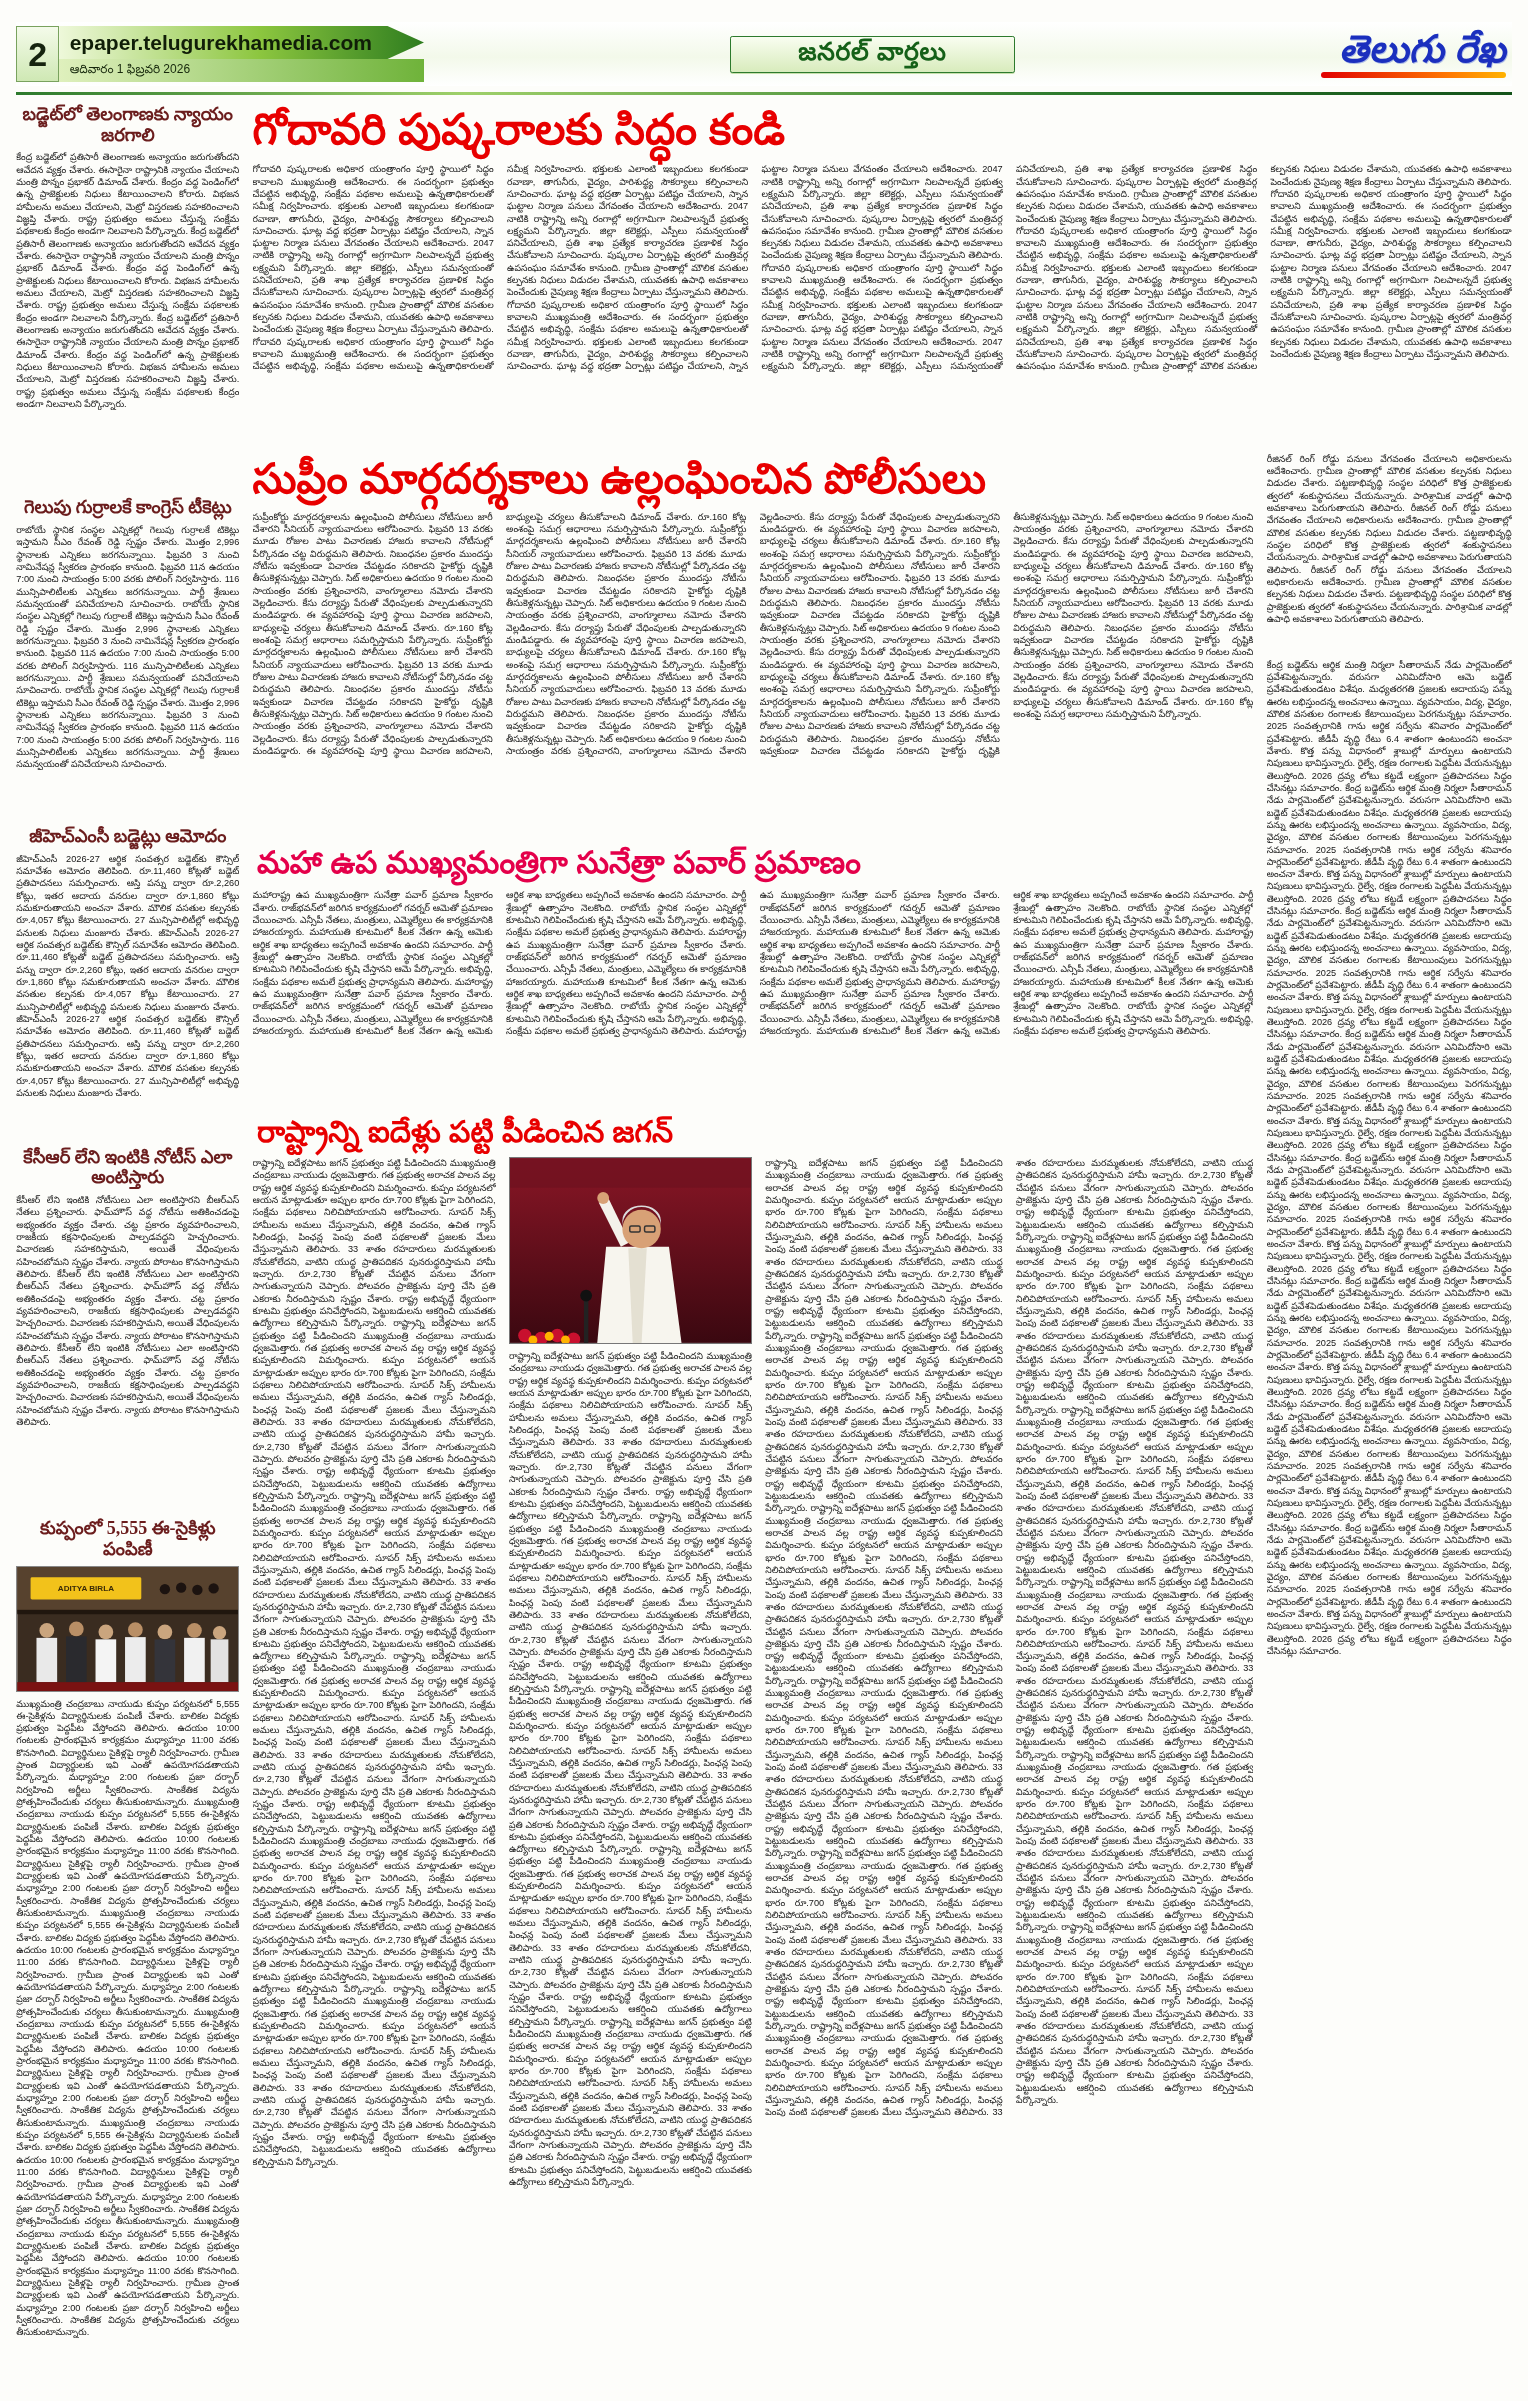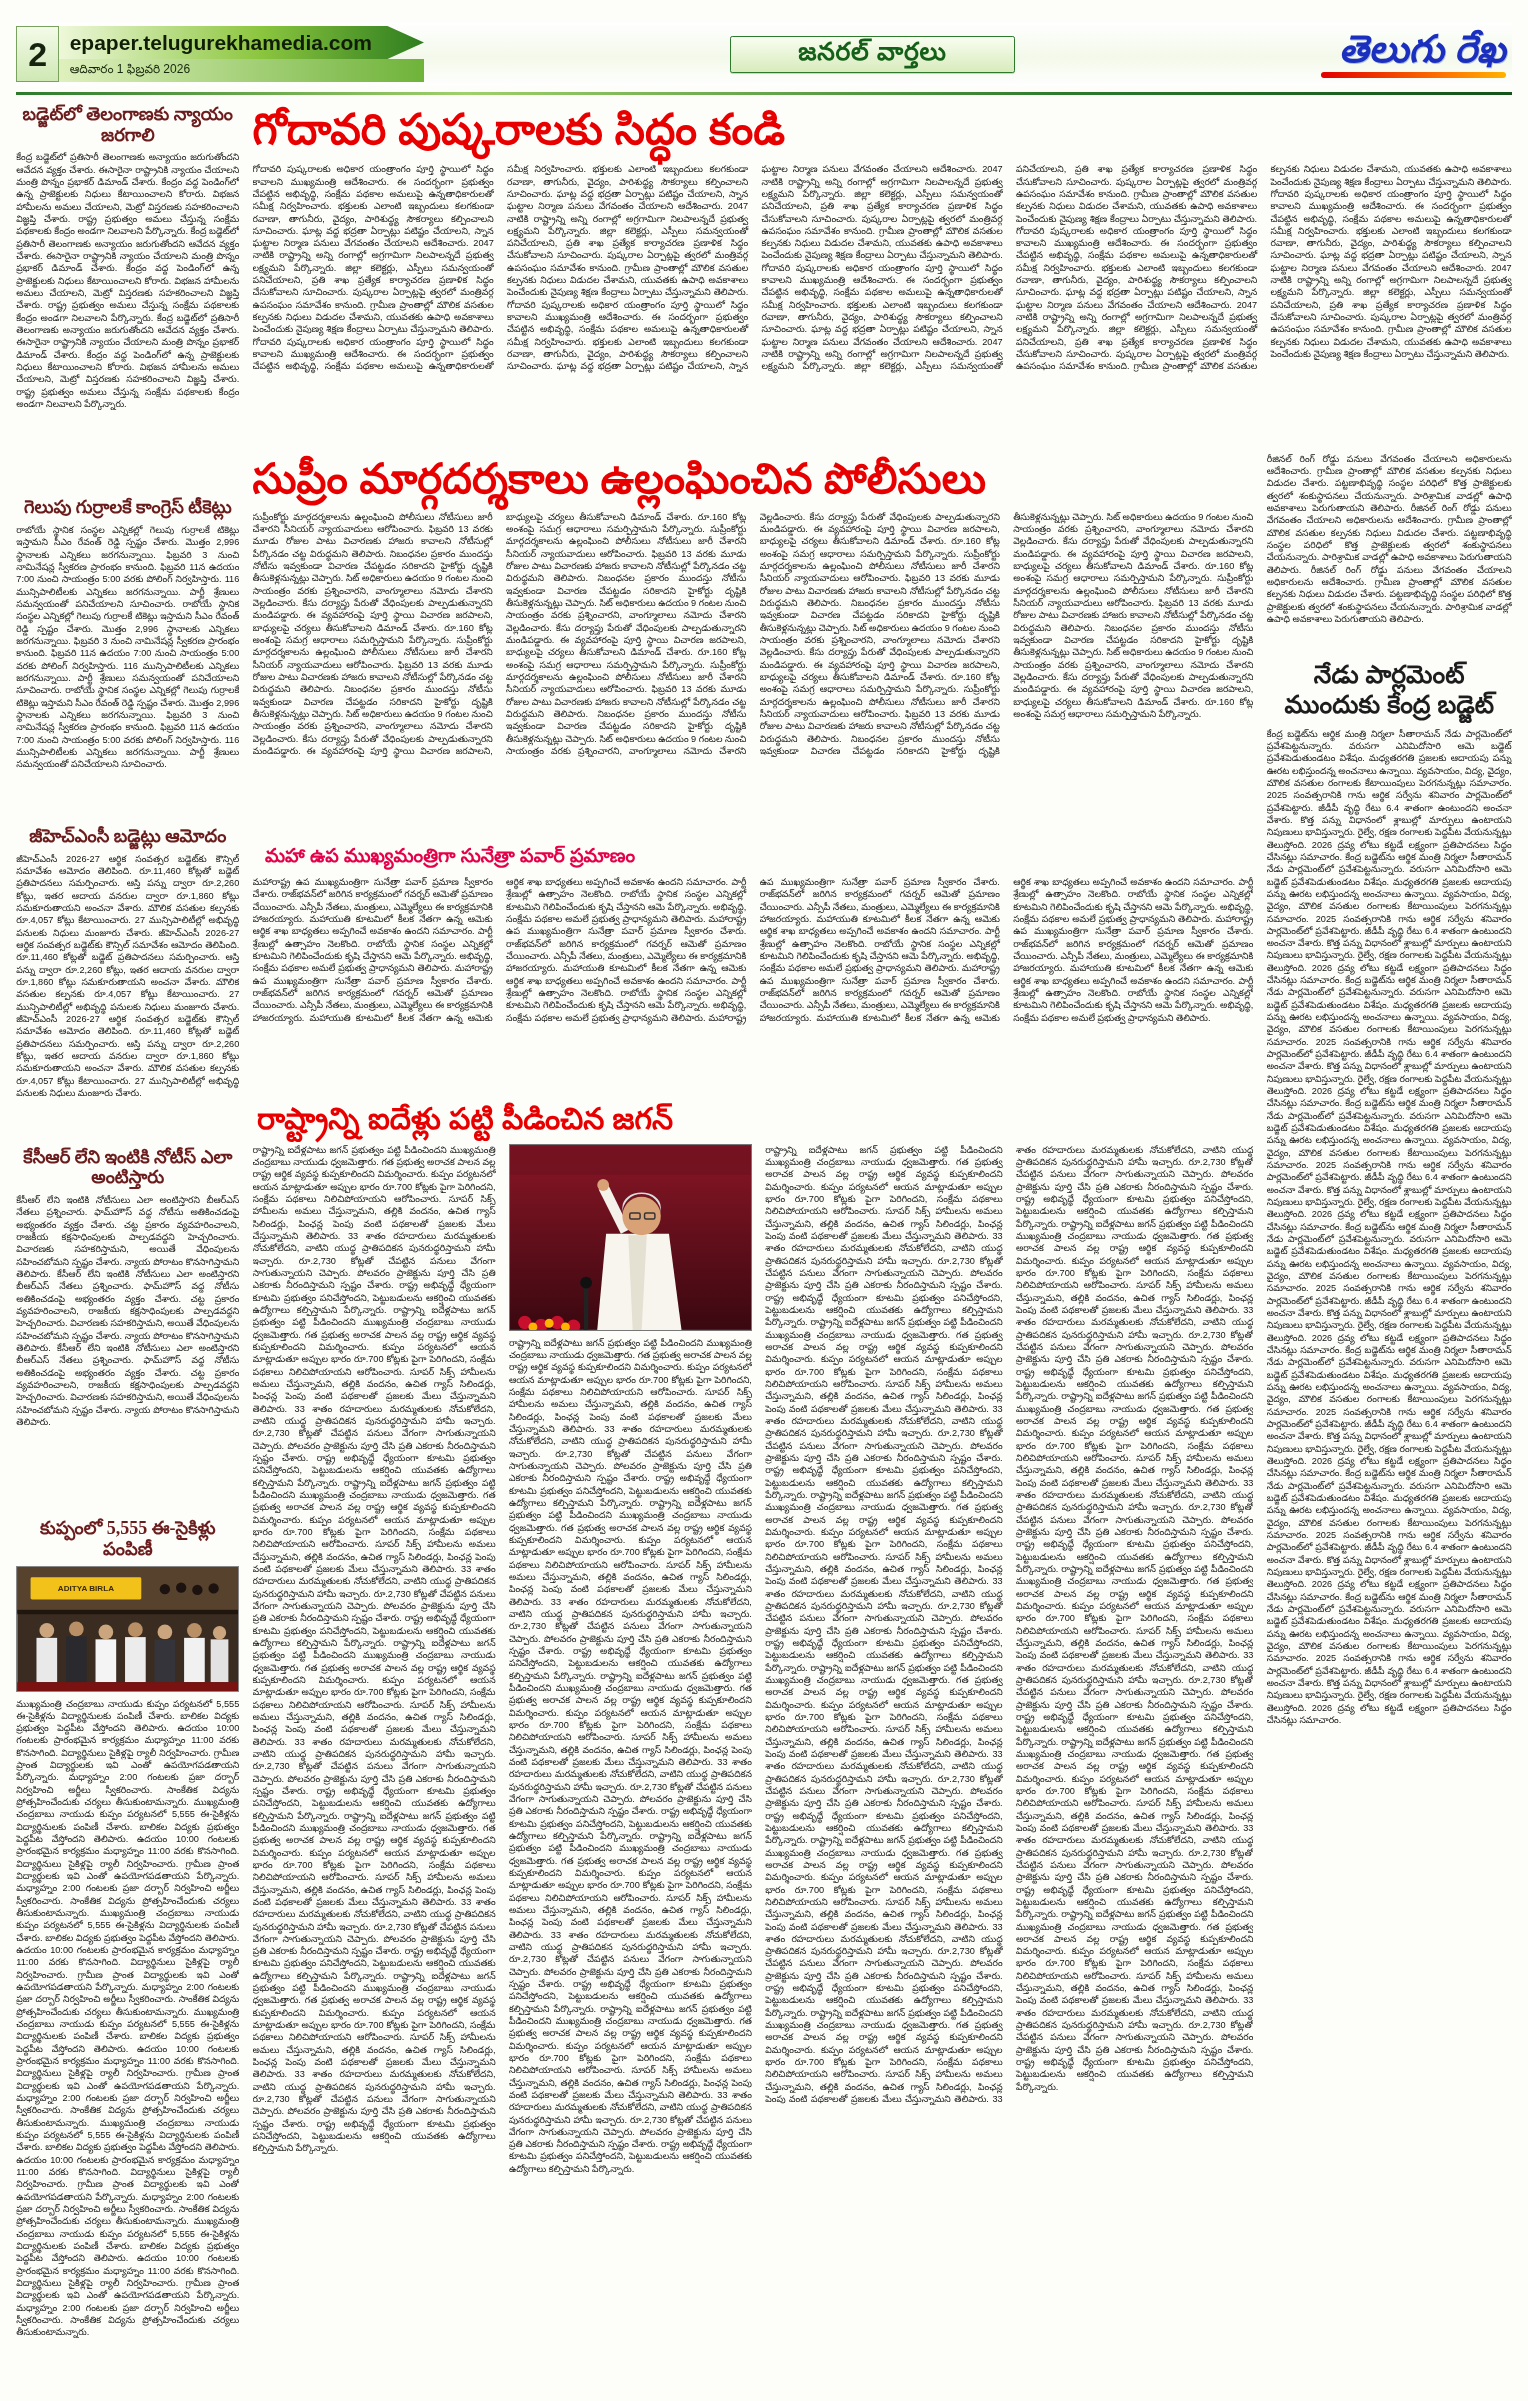--- a/index.html
+++ b/index.html
@@ -61,22 +61,22 @@
 
   
   .lower { display:flex; gap:13.3px; flex:1; min-height:0; }
   .lower-left { flex:1; min-width:0; display:flex; flex-direction:column; }
   .right-rail { width:245px; flex:0 0 245px; }
 
   .story2-head { color:#e80000; font-size:42px; font-weight:bold; 
     line-height:1.1; margin:3px 0 9px; }
   .h-s2 { height:322px; margin-bottom:10.4px; }
 
-  .story3-head { color:#e4004a; font-size:19px; font-weight:bold; text-align:left;
-    line-height:1.1; margin:3px 8px 9px; padding-left:4.4px; }
+  .story3-head { color:#e4004a; font-size:31px; font-weight:bold; text-align:left;
+    line-height:1.1; margin:3px 0 9px; padding-left:4.4px; }
   .h-s3 { height:211px; margin-bottom:10.4px; }
 
   .story4-head { color:#e80000; font-size:30px; font-weight:bold; text-align:left;
     line-height:1.1; margin:4.4px 0 9px; padding-left:4.4px; }
   .story4-body { display:flex; gap:13.3px; height:1257px; overflow:hidden; }
   .s4colA { width:243px; flex:0 0 243px; }
   .s4colB { width:243px; flex:0 0 243px; display:flex; flex-direction:column; }
   .s4rest { flex:1; min-width:0; }
   .h-full { height:100%; }
   .photo-cb { border:0.7px solid #777; margin-bottom:6px; }
@@ -248,21 +248,20 @@
               <div class="s4rest">
                 <div class="body-text cols2 h-full">రాష్ట్రాన్ని ఐదేళ్లపాటు జగన్ ప్రభుత్వం పట్టి పీడించిందని ముఖ్యమంత్రి చంద్రబాబు నాయుడు ధ్వజమెత్తారు. గత ప్రభుత్వ అరాచక పాలన వల్ల రాష్ట్ర ఆర్థిక వ్యవస్థ కుప్పకూలిందని విమర్శించారు. కుప్పం పర్యటనలో ఆయన మాట్లాడుతూ అప్పుల భారం రూ.700 కోట్లకు పైగా పెరిగిందని, సంక్షేమ పథకాలు నిలిచిపోయాయని ఆరోపించారు. సూపర్ సిక్స్ హామీలను అమలు చేస్తున్నామని, తల్లికి వందనం, ఉచిత గ్యాస్ సిలిండర్లు, పింఛన్ల పెంపు వంటి పథకాలతో ప్రజలకు మేలు చేస్తున్నామని తెలిపారు. 33 శాతం రహదారులు మరమ్మతులకు నోచుకోలేదని, వాటిని యుద్ధ ప్రాతిపదికన పునరుద్ధరిస్తామని హామీ ఇచ్చారు. రూ.2,730 కోట్లతో చేపట్టిన పనులు వేగంగా సాగుతున్నాయని చెప్పారు. పోలవరం ప్రాజెక్టును పూర్తి చేసి ప్రతి ఎకరాకు నీరందిస్తామని స్పష్టం చేశారు. రాష్ట్ర అభివృద్ధే ధ్యేయంగా కూటమి ప్రభుత్వం పనిచేస్తోందని, పెట్టుబడులను ఆకర్షించి యువతకు ఉద్యోగాలు కల్పిస్తామని పేర్కొన్నారు. రాష్ట్రాన్ని ఐదేళ్లపాటు జగన్ ప్రభుత్వం పట్టి పీడించిందని ముఖ్యమంత్రి చంద్రబాబు నాయుడు ధ్వజమెత్తారు. గత ప్రభుత్వ అరాచక పాలన వల్ల రాష్ట్ర ఆర్థిక వ్యవస్థ కుప్పకూలిందని విమర్శించారు. కుప్పం పర్యటనలో ఆయన మాట్లాడుతూ అప్పుల భారం రూ.700 కోట్లకు పైగా పెరిగిందని, సంక్షేమ పథకాలు నిలిచిపోయాయని ఆరోపించారు. సూపర్ సిక్స్ హామీలను అమలు చేస్తున్నామని, తల్లికి వందనం, ఉచిత గ్యాస్ సిలిండర్లు, పింఛన్ల పెంపు వంటి పథకాలతో ప్రజలకు మేలు చేస్తున్నామని తెలిపారు. 33 శాతం రహదారులు మరమ్మతులకు నోచుకోలేదని, వాటిని యుద్ధ ప్రాతిపదికన పునరుద్ధరిస్తామని హామీ ఇచ్చారు. రూ.2,730 కోట్లతో చేపట్టిన పనులు వేగంగా సాగుతున్నాయని చెప్పారు. పోలవరం ప్రాజెక్టును పూర్తి చేసి ప్రతి ఎకరాకు నీరందిస్తామని స్పష్టం చేశారు. రాష్ట్ర అభివృద్ధే ధ్యేయంగా కూటమి ప్రభుత్వం పనిచేస్తోందని, పెట్టుబడులను ఆకర్షించి యువతకు ఉద్యోగాలు కల్పిస్తామని పేర్కొన్నారు. రాష్ట్రాన్ని ఐదేళ్లపాటు జగన్ ప్రభుత్వం పట్టి పీడించిందని ముఖ్యమంత్రి చంద్రబాబు నాయుడు ధ్వజమెత్తారు. గత ప్రభుత్వ అరాచక పాలన వల్ల రాష్ట్ర ఆర్థిక వ్యవస్థ కుప్పకూలిందని విమర్శించారు. కుప్పం పర్యటనలో ఆయన మాట్లాడుతూ అప్పుల భారం రూ.700 కోట్లకు పైగా పెరిగిందని, సంక్షేమ పథకాలు నిలిచిపోయాయని ఆరోపించారు. సూపర్ సిక్స్ హామీలను అమలు చేస్తున్నామని, తల్లికి వందనం, ఉచిత గ్యాస్ సిలిండర్లు, పింఛన్ల పెంపు వంటి పథకాలతో ప్రజలకు మేలు చేస్తున్నామని తెలిపారు. 33 శాతం రహదారులు మరమ్మతులకు నోచుకోలేదని, వాటిని యుద్ధ ప్రాతిపదికన పునరుద్ధరిస్తామని హామీ ఇచ్చారు. రూ.2,730 కోట్లతో చేపట్టిన పనులు వేగంగా సాగుతున్నాయని చెప్పారు. పోలవరం ప్రాజెక్టును పూర్తి చేసి ప్రతి ఎకరాకు నీరందిస్తామని స్పష్టం చేశారు. రాష్ట్ర అభివృద్ధే ధ్యేయంగా కూటమి ప్రభుత్వం పనిచేస్తోందని, పెట్టుబడులను ఆకర్షించి యువతకు ఉద్యోగాలు కల్పిస్తామని పేర్కొన్నారు. రాష్ట్రాన్ని ఐదేళ్లపాటు జగన్ ప్రభుత్వం పట్టి పీడించిందని ముఖ్యమంత్రి చంద్రబాబు నాయుడు ధ్వజమెత్తారు. గత ప్రభుత్వ అరాచక పాలన వల్ల రాష్ట్ర ఆర్థిక వ్యవస్థ కుప్పకూలిందని విమర్శించారు. కుప్పం పర్యటనలో ఆయన మాట్లాడుతూ అప్పుల భారం రూ.700 కోట్లకు పైగా పెరిగిందని, సంక్షేమ పథకాలు నిలిచిపోయాయని ఆరోపించారు. సూపర్ సిక్స్ హామీలను అమలు చేస్తున్నామని, తల్లికి వందనం, ఉచిత గ్యాస్ సిలిండర్లు, పింఛన్ల పెంపు వంటి పథకాలతో ప్రజలకు మేలు చేస్తున్నామని తెలిపారు. 33 శాతం రహదారులు మరమ్మతులకు నోచుకోలేదని, వాటిని యుద్ధ ప్రాతిపదికన పునరుద్ధరిస్తామని హామీ ఇచ్చారు. రూ.2,730 కోట్లతో చేపట్టిన పనులు వేగంగా సాగుతున్నాయని చెప్పారు. పోలవరం ప్రాజెక్టును పూర్తి చేసి ప్రతి ఎకరాకు నీరందిస్తామని స్పష్టం చేశారు. రాష్ట్ర అభివృద్ధే ధ్యేయంగా కూటమి ప్రభుత్వం పనిచేస్తోందని, పెట్టుబడులను ఆకర్షించి యువతకు ఉద్యోగాలు కల్పిస్తామని పేర్కొన్నారు. రాష్ట్రాన్ని ఐదేళ్లపాటు జగన్ ప్రభుత్వం పట్టి పీడించిందని ముఖ్యమంత్రి చంద్రబాబు నాయుడు ధ్వజమెత్తారు. గత ప్రభుత్వ అరాచక పాలన వల్ల రాష్ట్ర ఆర్థిక వ్యవస్థ కుప్పకూలిందని విమర్శించారు. కుప్పం పర్యటనలో ఆయన మాట్లాడుతూ అప్పుల భారం రూ.700 కోట్లకు పైగా పెరిగిందని, సంక్షేమ పథకాలు నిలిచిపోయాయని ఆరోపించారు. సూపర్ సిక్స్ హామీలను అమలు చేస్తున్నామని, తల్లికి వందనం, ఉచిత గ్యాస్ సిలిండర్లు, పింఛన్ల పెంపు వంటి పథకాలతో ప్రజలకు మేలు చేస్తున్నామని తెలిపారు. 33 శాతం రహదారులు మరమ్మతులకు నోచుకోలేదని, వాటిని యుద్ధ ప్రాతిపదికన పునరుద్ధరిస్తామని హామీ ఇచ్చారు. రూ.2,730 కోట్లతో చేపట్టిన పనులు వేగంగా సాగుతున్నాయని చెప్పారు. పోలవరం ప్రాజెక్టును పూర్తి చేసి ప్రతి ఎకరాకు నీరందిస్తామని స్పష్టం చేశారు. రాష్ట్ర అభివృద్ధే ధ్యేయంగా కూటమి ప్రభుత్వం పనిచేస్తోందని, పెట్టుబడులను ఆకర్షించి యువతకు ఉద్యోగాలు కల్పిస్తామని పేర్కొన్నారు. రాష్ట్రాన్ని ఐదేళ్లపాటు జగన్ ప్రభుత్వం పట్టి పీడించిందని ముఖ్యమంత్రి చంద్రబాబు నాయుడు ధ్వజమెత్తారు. గత ప్రభుత్వ అరాచక పాలన వల్ల రాష్ట్ర ఆర్థిక వ్యవస్థ కుప్పకూలిందని విమర్శించారు. కుప్పం పర్యటనలో ఆయన మాట్లాడుతూ అప్పుల భారం రూ.700 కోట్లకు పైగా పెరిగిందని, సంక్షేమ పథకాలు నిలిచిపోయాయని ఆరోపించారు. సూపర్ సిక్స్ హామీలను అమలు చేస్తున్నామని, తల్లికి వందనం, ఉచిత గ్యాస్ సిలిండర్లు, పింఛన్ల పెంపు వంటి పథకాలతో ప్రజలకు మేలు చేస్తున్నామని తెలిపారు. 33 శాతం రహదారులు మరమ్మతులకు నోచుకోలేదని, వాటిని యుద్ధ ప్రాతిపదికన పునరుద్ధరిస్తామని హామీ ఇచ్చారు. రూ.2,730 కోట్లతో చేపట్టిన పనులు వేగంగా సాగుతున్నాయని చెప్పారు. పోలవరం ప్రాజెక్టును పూర్తి చేసి ప్రతి ఎకరాకు నీరందిస్తామని స్పష్టం చేశారు. రాష్ట్ర అభివృద్ధే ధ్యేయంగా కూటమి ప్రభుత్వం పనిచేస్తోందని, పెట్టుబడులను ఆకర్షించి యువతకు ఉద్యోగాలు కల్పిస్తామని పేర్కొన్నారు. రాష్ట్రాన్ని ఐదేళ్లపాటు జగన్ ప్రభుత్వం పట్టి పీడించిందని ముఖ్యమంత్రి చంద్రబాబు నాయుడు ధ్వజమెత్తారు. గత ప్రభుత్వ అరాచక పాలన వల్ల రాష్ట్ర ఆర్థిక వ్యవస్థ కుప్పకూలిందని విమర్శించారు. కుప్పం పర్యటనలో ఆయన మాట్లాడుతూ అప్పుల భారం రూ.700 కోట్లకు పైగా పెరిగిందని, సంక్షేమ పథకాలు నిలిచిపోయాయని ఆరోపించారు. సూపర్ సిక్స్ హామీలను అమలు చేస్తున్నామని, తల్లికి వందనం, ఉచిత గ్యాస్ సిలిండర్లు, పింఛన్ల పెంపు వంటి పథకాలతో ప్రజలకు మేలు చేస్తున్నామని తెలిపారు. 33 శాతం రహదారులు మరమ్మతులకు నోచుకోలేదని, వాటిని యుద్ధ ప్రాతిపదికన పునరుద్ధరిస్తామని హామీ ఇచ్చారు. రూ.2,730 కోట్లతో చేపట్టిన పనులు వేగంగా సాగుతున్నాయని చెప్పారు. పోలవరం ప్రాజెక్టును పూర్తి చేసి ప్రతి ఎకరాకు నీరందిస్తామని స్పష్టం చేశారు. రాష్ట్ర అభివృద్ధే ధ్యేయంగా కూటమి ప్రభుత్వం పనిచేస్తోందని, పెట్టుబడులను ఆకర్షించి యువతకు ఉద్యోగాలు కల్పిస్తామని పేర్కొన్నారు. రాష్ట్రాన్ని ఐదేళ్లపాటు జగన్ ప్రభుత్వం పట్టి పీడించిందని ముఖ్యమంత్రి చంద్రబాబు నాయుడు ధ్వజమెత్తారు. గత ప్రభుత్వ అరాచక పాలన వల్ల రాష్ట్ర ఆర్థిక వ్యవస్థ కుప్పకూలిందని విమర్శించారు. కుప్పం పర్యటనలో ఆయన మాట్లాడుతూ అప్పుల భారం రూ.700 కోట్లకు పైగా పెరిగిందని, సంక్షేమ పథకాలు నిలిచిపోయాయని ఆరోపించారు. సూపర్ సిక్స్ హామీలను అమలు చేస్తున్నామని, తల్లికి వందనం, ఉచిత గ్యాస్ సిలిండర్లు, పింఛన్ల పెంపు వంటి పథకాలతో ప్రజలకు మేలు చేస్తున్నామని తెలిపారు. 33 శాతం రహదారులు మరమ్మతులకు నోచుకోలేదని, వాటిని యుద్ధ ప్రాతిపదికన పునరుద్ధరిస్తామని హామీ ఇచ్చారు. రూ.2,730 కోట్లతో చేపట్టిన పనులు వేగంగా సాగుతున్నాయని చెప్పారు. పోలవరం ప్రాజెక్టును పూర్తి చేసి ప్రతి ఎకరాకు నీరందిస్తామని స్పష్టం చేశారు. రాష్ట్ర అభివృద్ధే ధ్యేయంగా కూటమి ప్రభుత్వం పనిచేస్తోందని, పెట్టుబడులను ఆకర్షించి యువతకు ఉద్యోగాలు కల్పిస్తామని పేర్కొన్నారు. రాష్ట్రాన్ని ఐదేళ్లపాటు జగన్ ప్రభుత్వం పట్టి పీడించిందని ముఖ్యమంత్రి చంద్రబాబు నాయుడు ధ్వజమెత్తారు. గత ప్రభుత్వ అరాచక పాలన వల్ల రాష్ట్ర ఆర్థిక వ్యవస్థ కుప్పకూలిందని విమర్శించారు. కుప్పం పర్యటనలో ఆయన మాట్లాడుతూ అప్పుల భారం రూ.700 కోట్లకు పైగా పెరిగిందని, సంక్షేమ పథకాలు నిలిచిపోయాయని ఆరోపించారు. సూపర్ సిక్స్ హామీలను అమలు చేస్తున్నామని, తల్లికి వందనం, ఉచిత గ్యాస్ సిలిండర్లు, పింఛన్ల పెంపు వంటి పథకాలతో ప్రజలకు మేలు చేస్తున్నామని తెలిపారు. 33 శాతం రహదారులు మరమ్మతులకు నోచుకోలేదని, వాటిని యుద్ధ ప్రాతిపదికన పునరుద్ధరిస్తామని హామీ ఇచ్చారు. రూ.2,730 కోట్లతో చేపట్టిన పనులు వేగంగా సాగుతున్నాయని చెప్పారు. పోలవరం ప్రాజెక్టును పూర్తి చేసి ప్రతి ఎకరాకు నీరందిస్తామని స్పష్టం చేశారు. రాష్ట్ర అభివృద్ధే ధ్యేయంగా కూటమి ప్రభుత్వం పనిచేస్తోందని, పెట్టుబడులను ఆకర్షించి యువతకు ఉద్యోగాలు కల్పిస్తామని పేర్కొన్నారు. రాష్ట్రాన్ని ఐదేళ్లపాటు జగన్ ప్రభుత్వం పట్టి పీడించిందని ముఖ్యమంత్రి చంద్రబాబు నాయుడు ధ్వజమెత్తారు. గత ప్రభుత్వ అరాచక పాలన వల్ల రాష్ట్ర ఆర్థిక వ్యవస్థ కుప్పకూలిందని విమర్శించారు. కుప్పం పర్యటనలో ఆయన మాట్లాడుతూ అప్పుల భారం రూ.700 కోట్లకు పైగా పెరిగిందని, సంక్షేమ పథకాలు నిలిచిపోయాయని ఆరోపించారు. సూపర్ సిక్స్ హామీలను అమలు చేస్తున్నామని, తల్లికి వందనం, ఉచిత గ్యాస్ సిలిండర్లు, పింఛన్ల పెంపు వంటి పథకాలతో ప్రజలకు మేలు చేస్తున్నామని తెలిపారు. 33 శాతం రహదారులు మరమ్మతులకు నోచుకోలేదని, వాటిని యుద్ధ ప్రాతిపదికన పునరుద్ధరిస్తామని హామీ ఇచ్చారు. రూ.2,730 కోట్లతో చేపట్టిన పనులు వేగంగా సాగుతున్నాయని చెప్పారు. పోలవరం ప్రాజెక్టును పూర్తి చేసి ప్రతి ఎకరాకు నీరందిస్తామని స్పష్టం చేశారు. రాష్ట్ర అభివృద్ధే ధ్యేయంగా కూటమి ప్రభుత్వం పనిచేస్తోందని, పెట్టుబడులను ఆకర్షించి యువతకు ఉద్యోగాలు కల్పిస్తామని పేర్కొన్నారు. రాష్ట్రాన్ని ఐదేళ్లపాటు జగన్ ప్రభుత్వం పట్టి పీడించిందని ముఖ్యమంత్రి చంద్రబాబు నాయుడు ధ్వజమెత్తారు. గత ప్రభుత్వ అరాచక పాలన వల్ల రాష్ట్ర ఆర్థిక వ్యవస్థ కుప్పకూలిందని విమర్శించారు. కుప్పం పర్యటనలో ఆయన మాట్లాడుతూ అప్పుల భారం రూ.700 కోట్లకు పైగా పెరిగిందని, సంక్షేమ పథకాలు నిలిచిపోయాయని ఆరోపించారు. సూపర్ సిక్స్ హామీలను అమలు చేస్తున్నామని, తల్లికి వందనం, ఉచిత గ్యాస్ సిలిండర్లు, పింఛన్ల పెంపు వంటి పథకాలతో ప్రజలకు మేలు చేస్తున్నామని తెలిపారు. 33 శాతం రహదారులు మరమ్మతులకు నోచుకోలేదని, వాటిని యుద్ధ ప్రాతిపదికన పునరుద్ధరిస్తామని హామీ ఇచ్చారు. రూ.2,730 కోట్లతో చేపట్టిన పనులు వేగంగా సాగుతున్నాయని చెప్పారు. పోలవరం ప్రాజెక్టును పూర్తి చేసి ప్రతి ఎకరాకు నీరందిస్తామని స్పష్టం చేశారు. రాష్ట్ర అభివృద్ధే ధ్యేయంగా కూటమి ప్రభుత్వం పనిచేస్తోందని, పెట్టుబడులను ఆకర్షించి యువతకు ఉద్యోగాలు కల్పిస్తామని పేర్కొన్నారు.</div>
               </div>
             </div>
           </section>
 
         </div>
 
         <aside class="right-rail">
           <div class="body-text right-pre">రీజినల్ రింగ్ రోడ్డు పనులు వేగవంతం చేయాలని అధికారులను ఆదేశించారు. గ్రామీణ ప్రాంతాల్లో మౌలిక వసతుల కల్పనకు నిధులు విడుదల చేశారు. పట్టణాభివృద్ధి సంస్థల పరిధిలో కొత్త ప్రాజెక్టులకు త్వరలో శంకుస్థాపనలు చేయనున్నారు. పారిశ్రామిక వాడల్లో ఉపాధి అవకాశాలు పెరుగుతాయని తెలిపారు. రీజినల్ రింగ్ రోడ్డు పనులు వేగవంతం చేయాలని అధికారులను ఆదేశించారు. గ్రామీణ ప్రాంతాల్లో మౌలిక వసతుల కల్పనకు నిధులు విడుదల చేశారు. పట్టణాభివృద్ధి సంస్థల పరిధిలో కొత్త ప్రాజెక్టులకు త్వరలో శంకుస్థాపనలు చేయనున్నారు. పారిశ్రామిక వాడల్లో ఉపాధి అవకాశాలు పెరుగుతాయని తెలిపారు. రీజినల్ రింగ్ రోడ్డు పనులు వేగవంతం చేయాలని అధికారులను ఆదేశించారు. గ్రామీణ ప్రాంతాల్లో మౌలిక వసతుల కల్పనకు నిధులు విడుదల చేశారు. పట్టణాభివృద్ధి సంస్థల పరిధిలో కొత్త ప్రాజెక్టులకు త్వరలో శంకుస్థాపనలు చేయనున్నారు. పారిశ్రామిక వాడల్లో ఉపాధి అవకాశాలు పెరుగుతాయని తెలిపారు.</div>
-          <h2 class="right-head">నేడు పార్లమెంట్ ముందుకు కేంద్ర బడ్జెట్</h2>
           <div class="body-text right-body">కేంద్ర బడ్జెట్‌ను ఆర్థిక మంత్రి నిర్మలా సీతారామన్ నేడు పార్లమెంట్‌లో ప్రవేశపెట్టనున్నారు. వరుసగా ఎనిమిదోసారి ఆమె బడ్జెట్ ప్రవేశపెడుతుండటం విశేషం. మధ్యతరగతి ప్రజలకు ఆదాయపు పన్ను ఊరట లభిస్తుందన్న అంచనాలు ఉన్నాయి. వ్యవసాయం, విద్య, వైద్యం, మౌలిక వసతుల రంగాలకు కేటాయింపులు పెరగనున్నట్లు సమాచారం. 2025 సంవత్సరానికి గాను ఆర్థిక సర్వేను శనివారం పార్లమెంట్‌లో ప్రవేశపెట్టారు. జీడీపీ వృద్ధి రేటు 6.4 శాతంగా ఉంటుందని అంచనా వేశారు. కొత్త పన్ను విధానంలో శ్లాబుల్లో మార్పులు ఉంటాయని నిపుణులు భావిస్తున్నారు. రైల్వే, రక్షణ రంగాలకు పెద్దపీట వేయనున్నట్లు తెలుస్తోంది. 2026 ద్రవ్య లోటు కట్టడే లక్ష్యంగా ప్రతిపాదనలు సిద్ధం చేసినట్లు సమాచారం. కేంద్ర బడ్జెట్‌ను ఆర్థిక మంత్రి నిర్మలా సీతారామన్ నేడు పార్లమెంట్‌లో ప్రవేశపెట్టనున్నారు. వరుసగా ఎనిమిదోసారి ఆమె బడ్జెట్ ప్రవేశపెడుతుండటం విశేషం. మధ్యతరగతి ప్రజలకు ఆదాయపు పన్ను ఊరట లభిస్తుందన్న అంచనాలు ఉన్నాయి. వ్యవసాయం, విద్య, వైద్యం, మౌలిక వసతుల రంగాలకు కేటాయింపులు పెరగనున్నట్లు సమాచారం. 2025 సంవత్సరానికి గాను ఆర్థిక సర్వేను శనివారం పార్లమెంట్‌లో ప్రవేశపెట్టారు. జీడీపీ వృద్ధి రేటు 6.4 శాతంగా ఉంటుందని అంచనా వేశారు. కొత్త పన్ను విధానంలో శ్లాబుల్లో మార్పులు ఉంటాయని నిపుణులు భావిస్తున్నారు. రైల్వే, రక్షణ రంగాలకు పెద్దపీట వేయనున్నట్లు తెలుస్తోంది. 2026 ద్రవ్య లోటు కట్టడే లక్ష్యంగా ప్రతిపాదనలు సిద్ధం చేసినట్లు సమాచారం. కేంద్ర బడ్జెట్‌ను ఆర్థిక మంత్రి నిర్మలా సీతారామన్ నేడు పార్లమెంట్‌లో ప్రవేశపెట్టనున్నారు. వరుసగా ఎనిమిదోసారి ఆమె బడ్జెట్ ప్రవేశపెడుతుండటం విశేషం. మధ్యతరగతి ప్రజలకు ఆదాయపు పన్ను ఊరట లభిస్తుందన్న అంచనాలు ఉన్నాయి. వ్యవసాయం, విద్య, వైద్యం, మౌలిక వసతుల రంగాలకు కేటాయింపులు పెరగనున్నట్లు సమాచారం. 2025 సంవత్సరానికి గాను ఆర్థిక సర్వేను శనివారం పార్లమెంట్‌లో ప్రవేశపెట్టారు. జీడీపీ వృద్ధి రేటు 6.4 శాతంగా ఉంటుందని అంచనా వేశారు. కొత్త పన్ను విధానంలో శ్లాబుల్లో మార్పులు ఉంటాయని నిపుణులు భావిస్తున్నారు. రైల్వే, రక్షణ రంగాలకు పెద్దపీట వేయనున్నట్లు తెలుస్తోంది. 2026 ద్రవ్య లోటు కట్టడే లక్ష్యంగా ప్రతిపాదనలు సిద్ధం చేసినట్లు సమాచారం. కేంద్ర బడ్జెట్‌ను ఆర్థిక మంత్రి నిర్మలా సీతారామన్ నేడు పార్లమెంట్‌లో ప్రవేశపెట్టనున్నారు. వరుసగా ఎనిమిదోసారి ఆమె బడ్జెట్ ప్రవేశపెడుతుండటం విశేషం. మధ్యతరగతి ప్రజలకు ఆదాయపు పన్ను ఊరట లభిస్తుందన్న అంచనాలు ఉన్నాయి. వ్యవసాయం, విద్య, వైద్యం, మౌలిక వసతుల రంగాలకు కేటాయింపులు పెరగనున్నట్లు సమాచారం. 2025 సంవత్సరానికి గాను ఆర్థిక సర్వేను శనివారం పార్లమెంట్‌లో ప్రవేశపెట్టారు. జీడీపీ వృద్ధి రేటు 6.4 శాతంగా ఉంటుందని అంచనా వేశారు. కొత్త పన్ను విధానంలో శ్లాబుల్లో మార్పులు ఉంటాయని నిపుణులు భావిస్తున్నారు. రైల్వే, రక్షణ రంగాలకు పెద్దపీట వేయనున్నట్లు తెలుస్తోంది. 2026 ద్రవ్య లోటు కట్టడే లక్ష్యంగా ప్రతిపాదనలు సిద్ధం చేసినట్లు సమాచారం. కేంద్ర బడ్జెట్‌ను ఆర్థిక మంత్రి నిర్మలా సీతారామన్ నేడు పార్లమెంట్‌లో ప్రవేశపెట్టనున్నారు. వరుసగా ఎనిమిదోసారి ఆమె బడ్జెట్ ప్రవేశపెడుతుండటం విశేషం. మధ్యతరగతి ప్రజలకు ఆదాయపు పన్ను ఊరట లభిస్తుందన్న అంచనాలు ఉన్నాయి. వ్యవసాయం, విద్య, వైద్యం, మౌలిక వసతుల రంగాలకు కేటాయింపులు పెరగనున్నట్లు సమాచారం. 2025 సంవత్సరానికి గాను ఆర్థిక సర్వేను శనివారం పార్లమెంట్‌లో ప్రవేశపెట్టారు. జీడీపీ వృద్ధి రేటు 6.4 శాతంగా ఉంటుందని అంచనా వేశారు. కొత్త పన్ను విధానంలో శ్లాబుల్లో మార్పులు ఉంటాయని నిపుణులు భావిస్తున్నారు. రైల్వే, రక్షణ రంగాలకు పెద్దపీట వేయనున్నట్లు తెలుస్తోంది. 2026 ద్రవ్య లోటు కట్టడే లక్ష్యంగా ప్రతిపాదనలు సిద్ధం చేసినట్లు సమాచారం. కేంద్ర బడ్జెట్‌ను ఆర్థిక మంత్రి నిర్మలా సీతారామన్ నేడు పార్లమెంట్‌లో ప్రవేశపెట్టనున్నారు. వరుసగా ఎనిమిదోసారి ఆమె బడ్జెట్ ప్రవేశపెడుతుండటం విశేషం. మధ్యతరగతి ప్రజలకు ఆదాయపు పన్ను ఊరట లభిస్తుందన్న అంచనాలు ఉన్నాయి. వ్యవసాయం, విద్య, వైద్యం, మౌలిక వసతుల రంగాలకు కేటాయింపులు పెరగనున్నట్లు సమాచారం. 2025 సంవత్సరానికి గాను ఆర్థిక సర్వేను శనివారం పార్లమెంట్‌లో ప్రవేశపెట్టారు. జీడీపీ వృద్ధి రేటు 6.4 శాతంగా ఉంటుందని అంచనా వేశారు. కొత్త పన్ను విధానంలో శ్లాబుల్లో మార్పులు ఉంటాయని నిపుణులు భావిస్తున్నారు. రైల్వే, రక్షణ రంగాలకు పెద్దపీట వేయనున్నట్లు తెలుస్తోంది. 2026 ద్రవ్య లోటు కట్టడే లక్ష్యంగా ప్రతిపాదనలు సిద్ధం చేసినట్లు సమాచారం. కేంద్ర బడ్జెట్‌ను ఆర్థిక మంత్రి నిర్మలా సీతారామన్ నేడు పార్లమెంట్‌లో ప్రవేశపెట్టనున్నారు. వరుసగా ఎనిమిదోసారి ఆమె బడ్జెట్ ప్రవేశపెడుతుండటం విశేషం. మధ్యతరగతి ప్రజలకు ఆదాయపు పన్ను ఊరట లభిస్తుందన్న అంచనాలు ఉన్నాయి. వ్యవసాయం, విద్య, వైద్యం, మౌలిక వసతుల రంగాలకు కేటాయింపులు పెరగనున్నట్లు సమాచారం. 2025 సంవత్సరానికి గాను ఆర్థిక సర్వేను శనివారం పార్లమెంట్‌లో ప్రవేశపెట్టారు. జీడీపీ వృద్ధి రేటు 6.4 శాతంగా ఉంటుందని అంచనా వేశారు. కొత్త పన్ను విధానంలో శ్లాబుల్లో మార్పులు ఉంటాయని నిపుణులు భావిస్తున్నారు. రైల్వే, రక్షణ రంగాలకు పెద్దపీట వేయనున్నట్లు తెలుస్తోంది. 2026 ద్రవ్య లోటు కట్టడే లక్ష్యంగా ప్రతిపాదనలు సిద్ధం చేసినట్లు సమాచారం. కేంద్ర బడ్జెట్‌ను ఆర్థిక మంత్రి నిర్మలా సీతారామన్ నేడు పార్లమెంట్‌లో ప్రవేశపెట్టనున్నారు. వరుసగా ఎనిమిదోసారి ఆమె బడ్జెట్ ప్రవేశపెడుతుండటం విశేషం. మధ్యతరగతి ప్రజలకు ఆదాయపు పన్ను ఊరట లభిస్తుందన్న అంచనాలు ఉన్నాయి. వ్యవసాయం, విద్య, వైద్యం, మౌలిక వసతుల రంగాలకు కేటాయింపులు పెరగనున్నట్లు సమాచారం. 2025 సంవత్సరానికి గాను ఆర్థిక సర్వేను శనివారం పార్లమెంట్‌లో ప్రవేశపెట్టారు. జీడీపీ వృద్ధి రేటు 6.4 శాతంగా ఉంటుందని అంచనా వేశారు. కొత్త పన్ను విధానంలో శ్లాబుల్లో మార్పులు ఉంటాయని నిపుణులు భావిస్తున్నారు. రైల్వే, రక్షణ రంగాలకు పెద్దపీట వేయనున్నట్లు తెలుస్తోంది. 2026 ద్రవ్య లోటు కట్టడే లక్ష్యంగా ప్రతిపాదనలు సిద్ధం చేసినట్లు సమాచారం.</div>
         </aside>
 
       </div>
     </div>
   </div>
 </div>
 
 
 </body></html>

